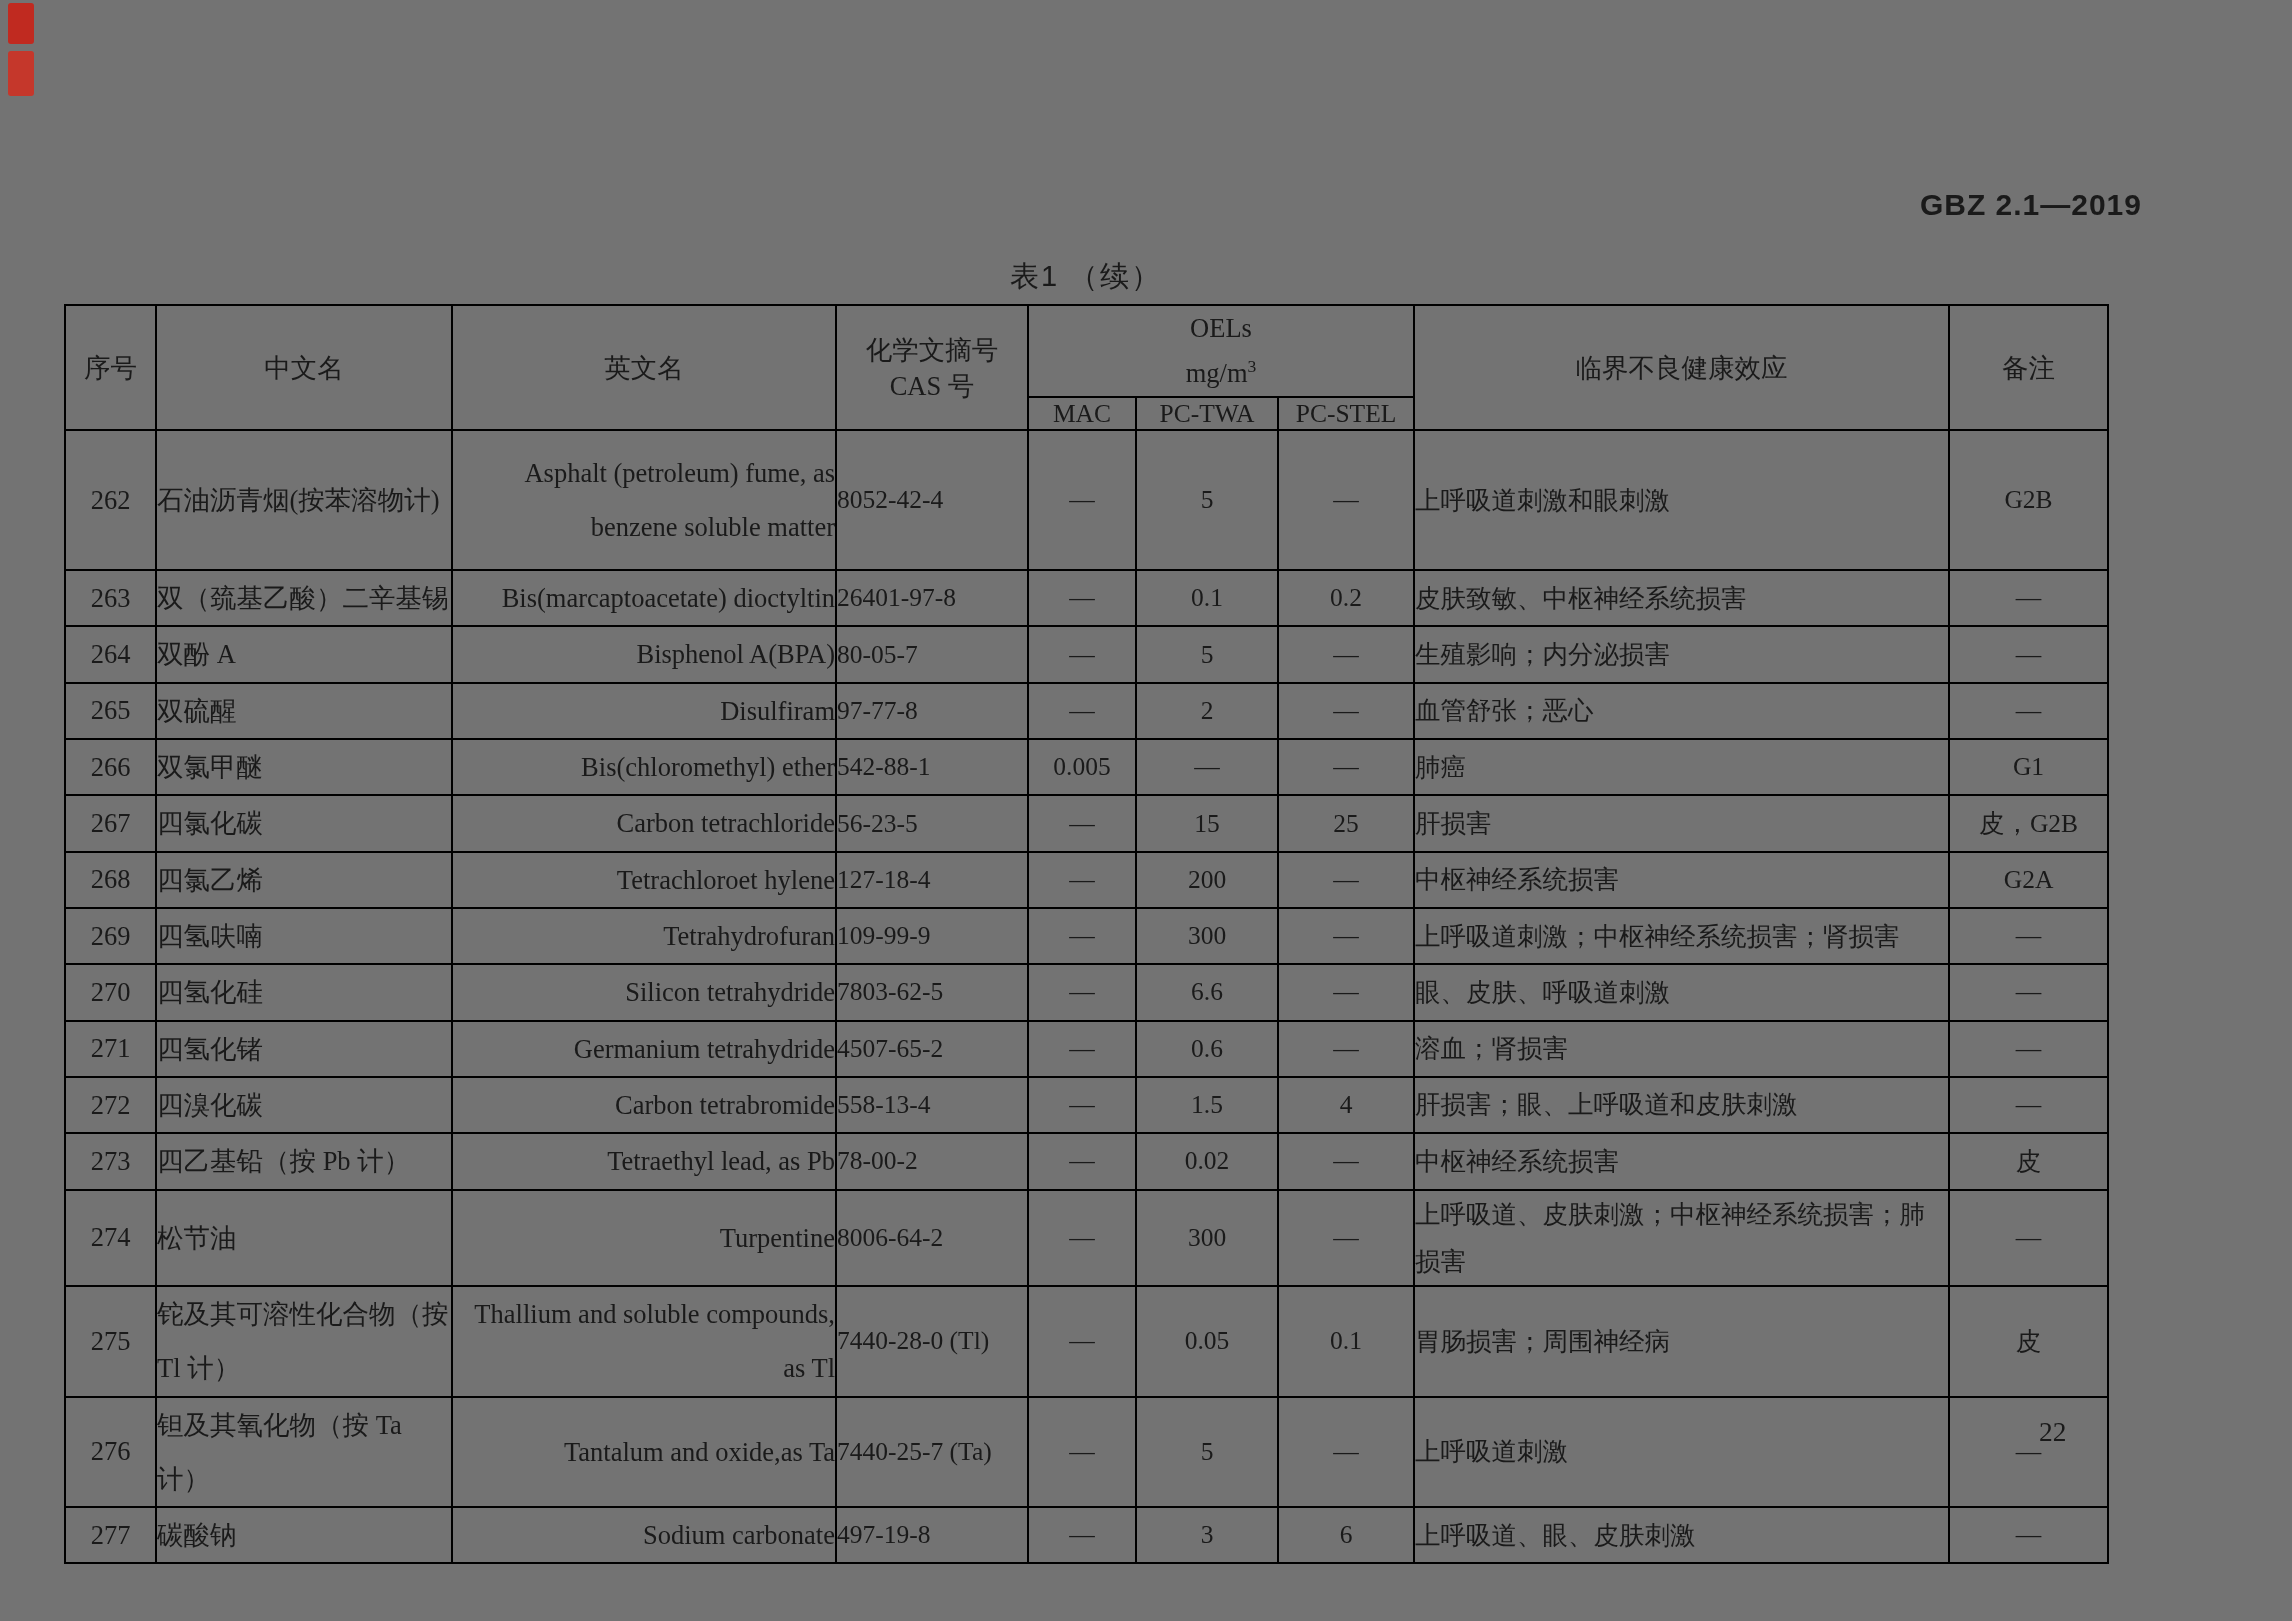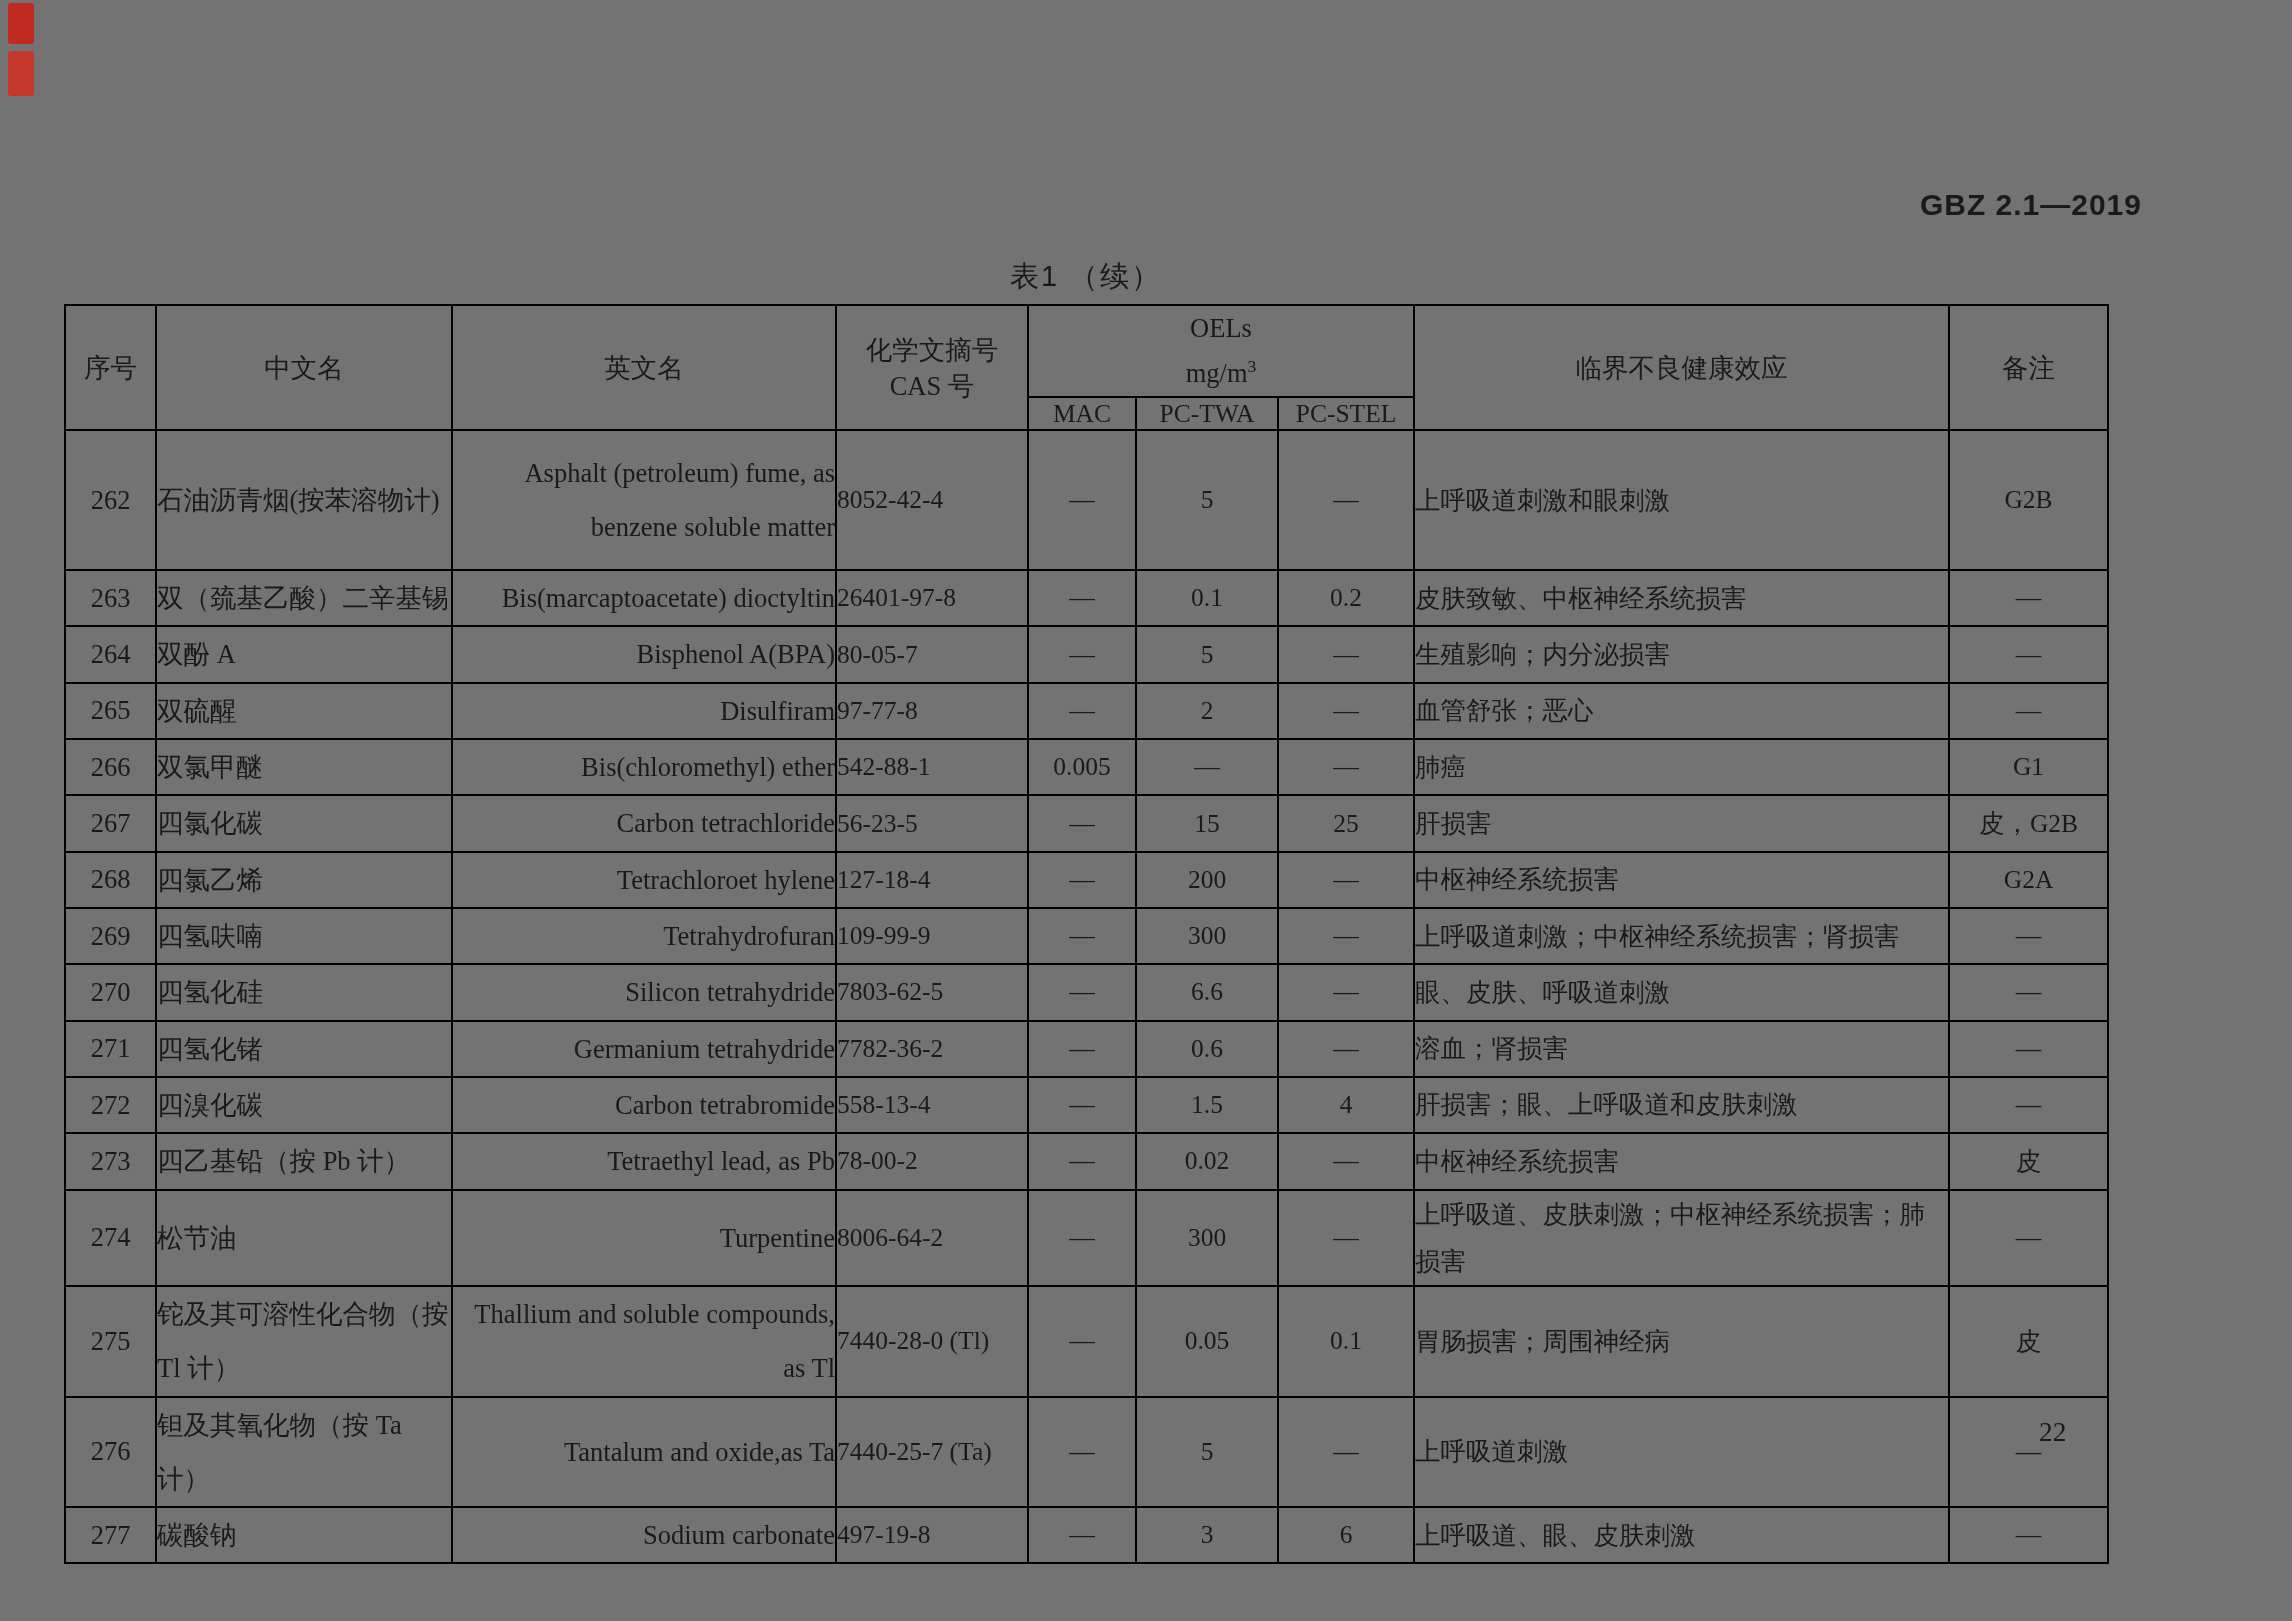--- a/index.html
+++ b/index.html
@@ -210,21 +210,21 @@
         <td class="c-num">—</td>
         <td class="c-num">6.6</td>
         <td class="c-num">—</td>
         <td class="c-health">眼、皮肤、呼吸道刺激</td>
         <td class="c-remark">—</td>
       </tr>
       <tr class="h48">
         <td class="c-no">271</td>
         <td class="c-cn">四氢化锗</td>
         <td class="c-en">Germanium tetrahydride</td>
-        <td class="c-cas">7782-36-2</td>
+        <td class="c-cas">4507-65-2</td>
         <td class="c-num">—</td>
         <td class="c-num">0.6</td>
         <td class="c-num">—</td>
         <td class="c-health">溶血；肾损害</td>
         <td class="c-remark">—</td>
       </tr>
       <tr class="h48">
         <td class="c-no">272</td>
         <td class="c-cn">四溴化碳</td>
         <td class="c-en">Carbon tetrabromide</td>

